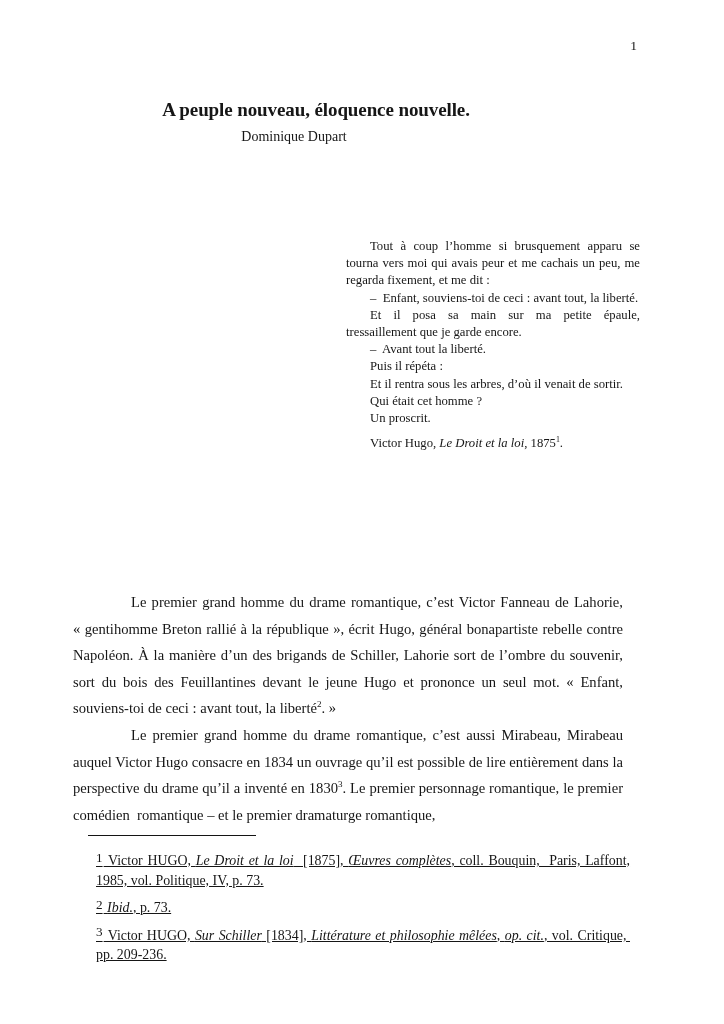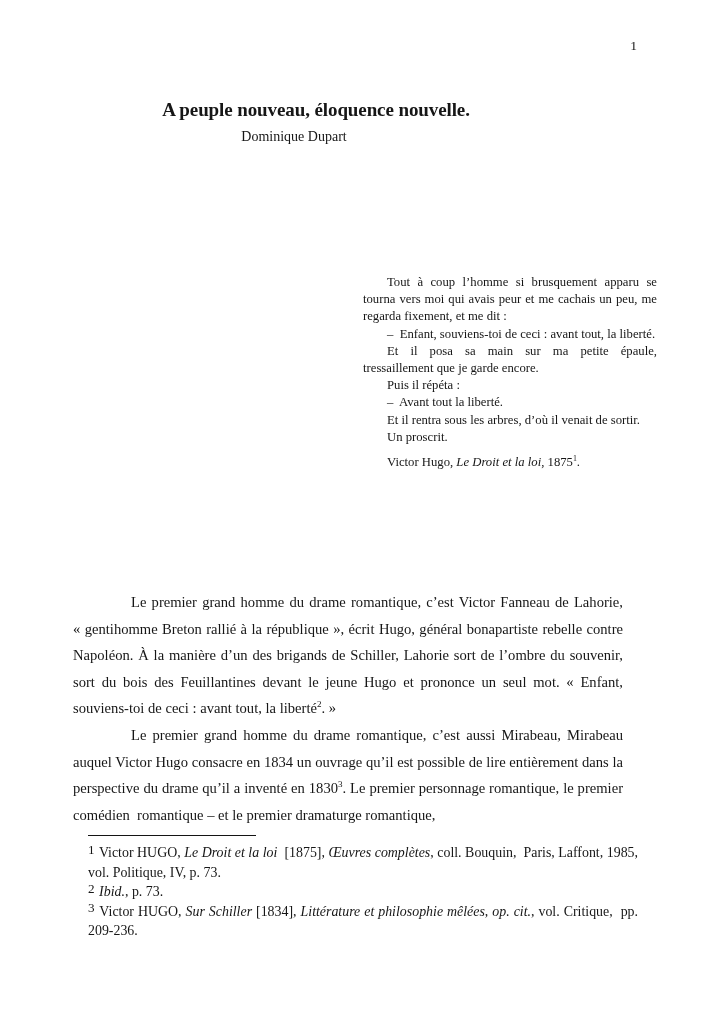--- a/index.html
+++ b/index.html
@@ -42,26 +42,25 @@
     top: 128px;
     left: 0;
     width: 588px;
     text-align: center;
     font-size: 14px;
     line-height: 18px;
   }
   .epigraph {
     position: absolute;
     top: 238px;
-    left: 363px;
+    left: 346px;
     width: 294px;
     font-size: 12.7px;
     line-height: 17.2px;
     text-align: justify;
-    margin-top: 36px;
   }
   .epigraph p {
     margin: 0;
     text-indent: 24px;
   }
   .epigraph .attribution {
     margin-top: 8px;
     text-align: left;
   }
   .bodytext {
@@ -88,21 +87,22 @@
   .footnotes {
     position: absolute;
     top: 843px;
     left: 88px;
     width: 550px;
     font-size: 13.9px;
     line-height: 19.6px;
     text-align: justify;
   }
   .footnotes p {
-    margin: 0;
+    margin: 8px;
+    text-decoration: underline;
   }
   .fn-num {
     position: relative;
     top: -3.5px;
     font-size: 0.95em;
     padding-right: 1px;
   }
   .it { font-style: italic; }
   .sup {
     font-size: 0.62em;
@@ -118,23 +118,24 @@
   <div class="page-number">1</div>
 
   <h1 class="title">A peuple nouveau, éloquence nouvelle.</h1>
 
   <div class="author">Dominique Dupart</div>
 
   <div class="epigraph">
     <p><span>Tout à coup l’homme si brusquement apparu se tourna vers moi qui avais peur et me cachais un peu, me regarda fixement, et me dit&nbsp;:</span></p>
     <p><span>–&nbsp; Enfant, souviens-toi de ceci&nbsp;: avant tout, la liberté.</span></p>
     <p><span>Et il posa sa main sur ma petite épaule, tressaillement que je garde encore.</span></p>
+    <p><span>–&nbsp; Avant tout la liberté.</span></p>
     <p><span>Puis il répéta&nbsp;:</span></p>
-    <p><span>–&nbsp; Avant tout la liberté.</span></p>
     <p><span>Et il rentra sous les arbres, d’où il venait de sortir.</span></p>
+    <p><span>Qui était cet homme&nbsp;?</span></p>
     <p><span>Un proscrit.</span></p>
     <p class="attribution"><span>Victor Hugo, </span><span class="it">Le Droit et la loi</span><span>, 1875</span><span class="sup">1</span><span>.</span></p>
   </div>
 
   <div class="bodytext">
     <p><span>Le premier grand homme du drame romantique, c’est Victor Fanneau de Lahorie, «&nbsp;gentihomme Breton rallié à la république&nbsp;», écrit Hugo, général bonapartiste rebelle contre Napoléon. À la manière d’un des brigands de Schiller, Lahorie sort de l’ombre du souvenir, sort du bois des Feuillantines devant le jeune Hugo et prononce un seul mot. «&nbsp;Enfant, souviens-toi de ceci&nbsp;: avant tout, la liberté</span><span class="sup">2</span><span>.&nbsp;»</span></p>
     <p><span>Le premier grand homme du drame romantique, c’est aussi Mirabeau, Mirabeau auquel Victor Hugo consacre en 1834 un ouvrage qu’il est possible de lire entièrement dans la perspective du drame qu’il a inventé en 1830</span><span class="sup">3</span><span>. Le premier personnage romantique, le premier comédien&nbsp; romantique – et le premier dramaturge romantique,</span></p>
   </div>
 
   <div class="fn-sep"></div>

